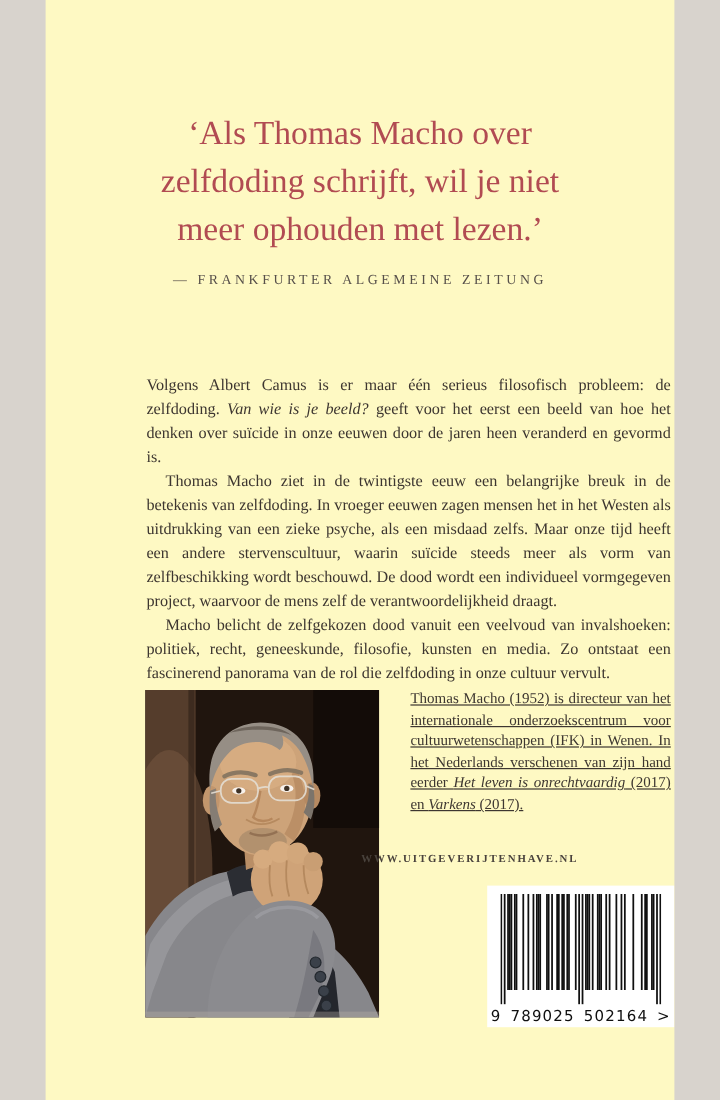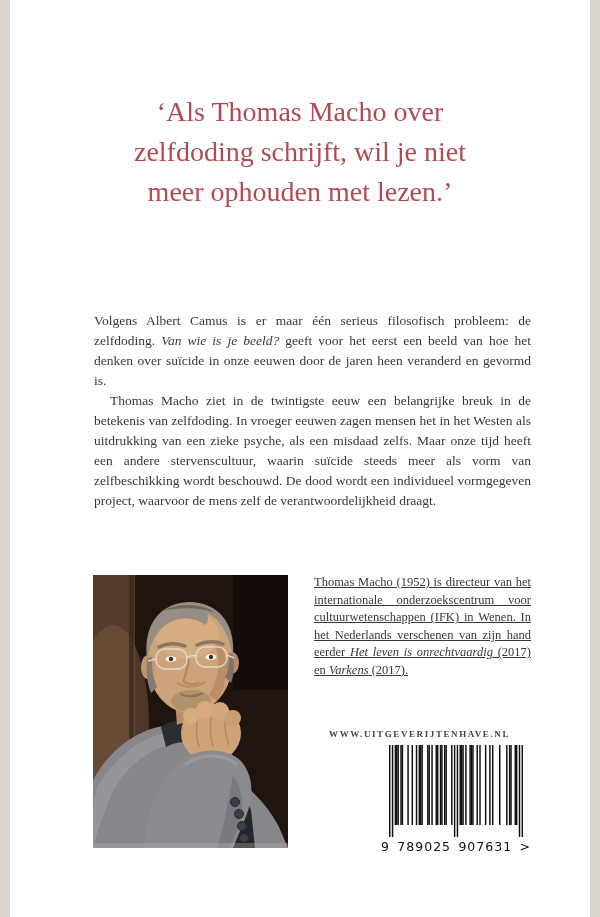--- a/index.html
+++ b/index.html
@@ -1,19 +1,20 @@
 <!DOCTYPE html>
 <html><head>
 <meta charset="utf-8">
 <style>
   html,body{margin:0;padding:0;background:#d8d3cd;}
   .cover{
-    position:relative;width:580px;height:917px;margin:0 auto;
-    background:#ffffff;overflow:hidden;
+    position:relative;width:512px;height:917px;margin:0 auto;
+    background:#fef9c3;overflow:hidden;
     font-family:"Liberation Serif","DejaVu Serif",serif;
+    padding-left:12px;
   }
   
   .quote{
     position:absolute;top:92px;left:50%;transform:translateX(-50%);
     width:480px;text-align:center;
     font-size:28px;line-height:40px;color:#b14b52;
   }
   .attribution{
     position:absolute;top:228px;left:0;width:100%;text-align:center;
     font-size:11.5px;letter-spacing:3px;color:#57504a;
@@ -31,21 +32,21 @@
   }
   .photo svg{display:block;width:100%;height:100%;}
   
   .bio{
     position:absolute;left:304px;top:574px;width:217px;
     font-size:12.5px;line-height:17.6px;color:#3d3630;text-align:justify;text-decoration:underline;
   }
   
   .publisher-url{
     position:absolute;top:710px;right:80px;
-    font-size:9px;font-weight:bold;letter-spacing:1.6px;color:#49423c;margin-top:19px;
+    font-size:9px;font-weight:bold;letter-spacing:1.6px;color:#49423c;
   }
   
   .barcode-box{
     position:absolute;left:368px;top:738px;width:156px;height:118px;
     background:#ffffff;
   }
   .barcode-bars{
     position:absolute;left:11px;top:7px;width:134px;height:92px;
   }
   .barcode-number{
@@ -56,24 +57,26 @@
   }
   .barcode-number span{letter-spacing:1px;}
 </style>
 </head>
 <body>
 
 <div class="cover">
 
   <div class="quote">‘Als Thomas Macho over<br>zelfdoding schrijft, wil je niet<br>meer ophouden met lezen.’</div>
 
+  <div class="attribution">— FRANKFURTER ALGEMEINE ZEITUNG</div>
 
   <div class="blurb">
     <p><span>Volgens Albert Camus is er maar één serieus filosofisch probleem: de zelfdoding. </span><i>Van wie is je beeld?</i><span> geeft voor het eerst een beeld van hoe het denken over suïcide in onze eeuwen door de jaren heen veranderd en gevormd is.</span></p>
     <p class="indent"><span>Thomas Macho ziet in de twintigste eeuw een belangrijke breuk in de betekenis van zelfdoding. In vroeger eeuwen zagen mensen het in het Westen als uitdrukking van een zieke psyche, als een misdaad zelfs. Maar onze tijd heeft een andere stervenscultuur, waarin suïcide steeds meer als vorm van zelfbeschikking wordt beschouwd. De dood wordt een individueel vormgegeven project, waarvoor de mens zelf de verantwoordelijkheid draagt.</span></p>
+    <p class="indent"><span>Macho belicht de zelfgekozen dood vanuit een veelvoud van invalshoeken: politiek, recht, geneeskunde, filosofie, kunsten en media. Zo ontstaat een fascinerend panorama van de rol die zelfdoding in onze cultuur vervult.</span></p>
   </div>
 
   <div class="photo">
     <svg viewBox="0 0 195 273" preserveAspectRatio="none">
 
       <rect width="195" height="273" fill="#20150e"></rect>
       <rect width="42" height="273" fill="#553d2c"></rect>
       <ellipse cx="20" cy="150" rx="36" ry="100" fill="#7a5941" opacity="0.5"></ellipse>
       <rect x="36" width="5" height="273" fill="#33241a" opacity="0.7"></rect>
       <rect x="140" width="55" height="115" fill="#120b07" opacity="0.85"></rect>
@@ -201,18 +204,18 @@
         <rect x="119.89" y="0" width="1.46" height="80" fill="#101010"></rect>
         <rect x="121.31" y="0" width="1.46" height="80" fill="#101010"></rect>
         <rect x="125.54" y="0" width="1.46" height="80" fill="#101010"></rect>
         <rect x="126.95" y="0" width="1.46" height="80" fill="#101010"></rect>
         <rect x="129.77" y="0" width="1.46" height="92" fill="#101010"></rect>
         <rect x="132.59" y="0" width="1.46" height="92" fill="#101010"></rect>
       </svg>
     <div class="barcode-number">
       <span>9</span>
       <span>789025</span>
-      <span>907631</span>
+      <span>502164</span>
       <span>&gt;</span>
     </div>
   </div>
 
 </div>
 
 </body></html>

